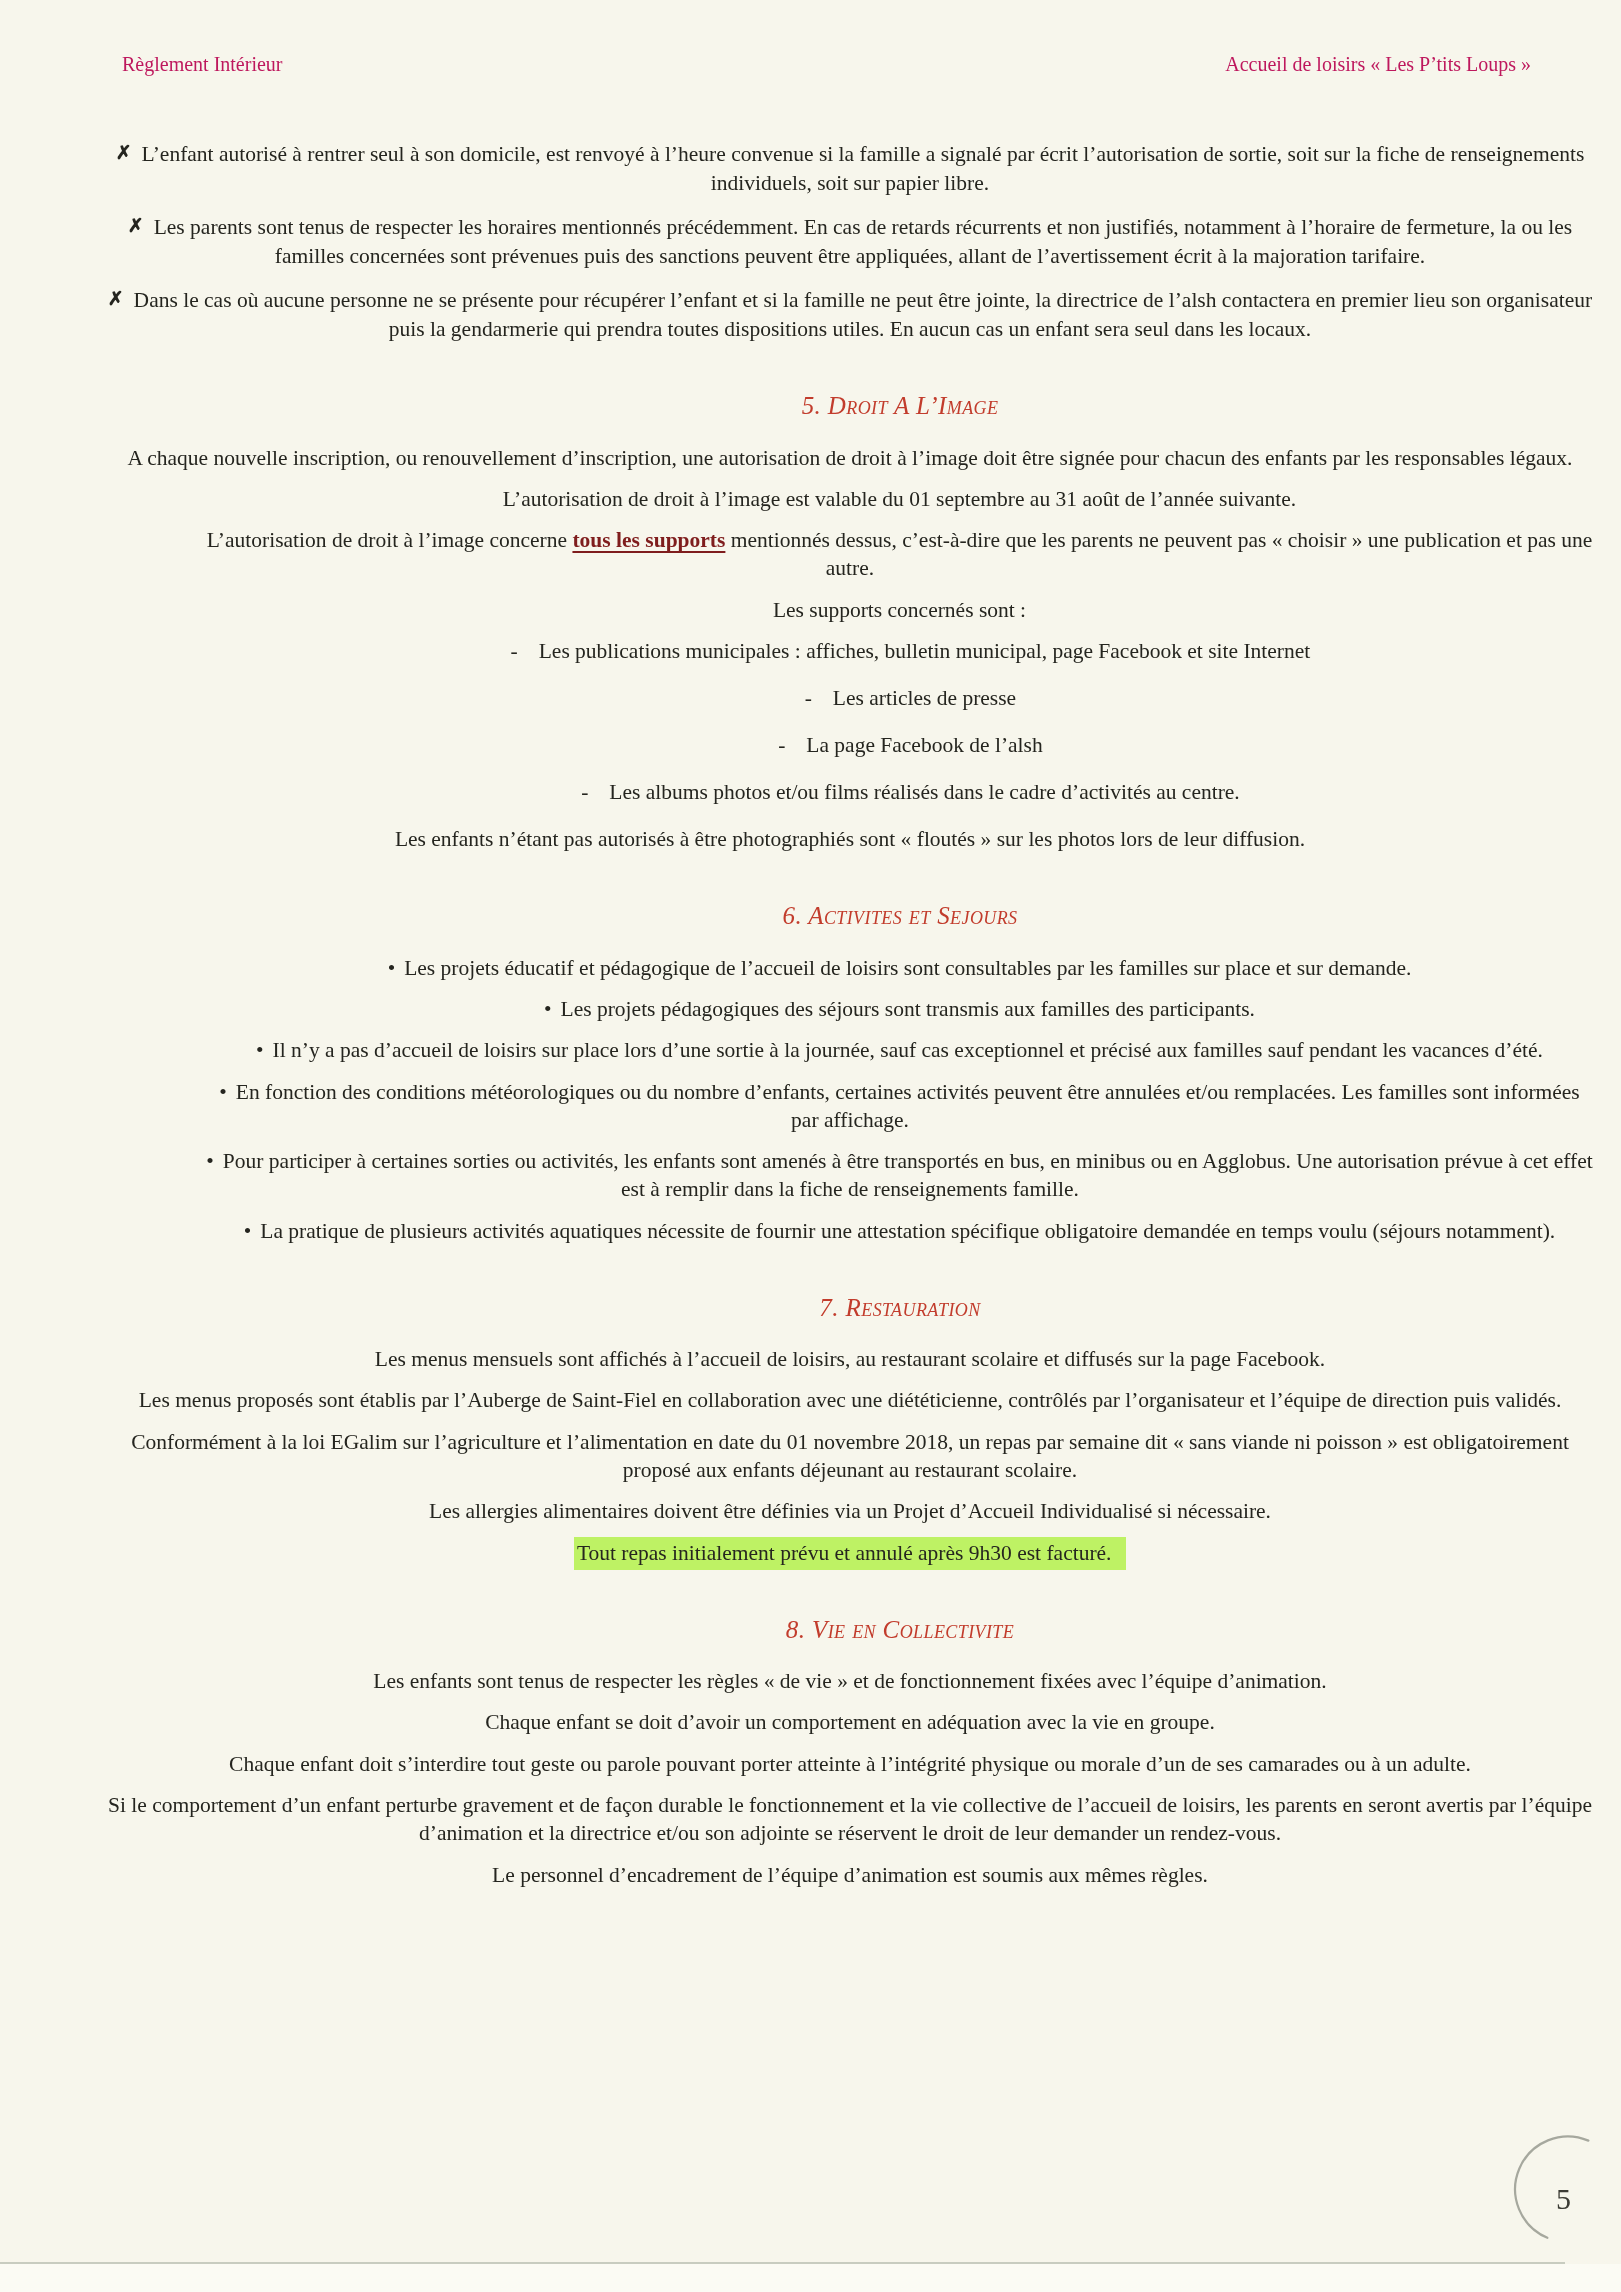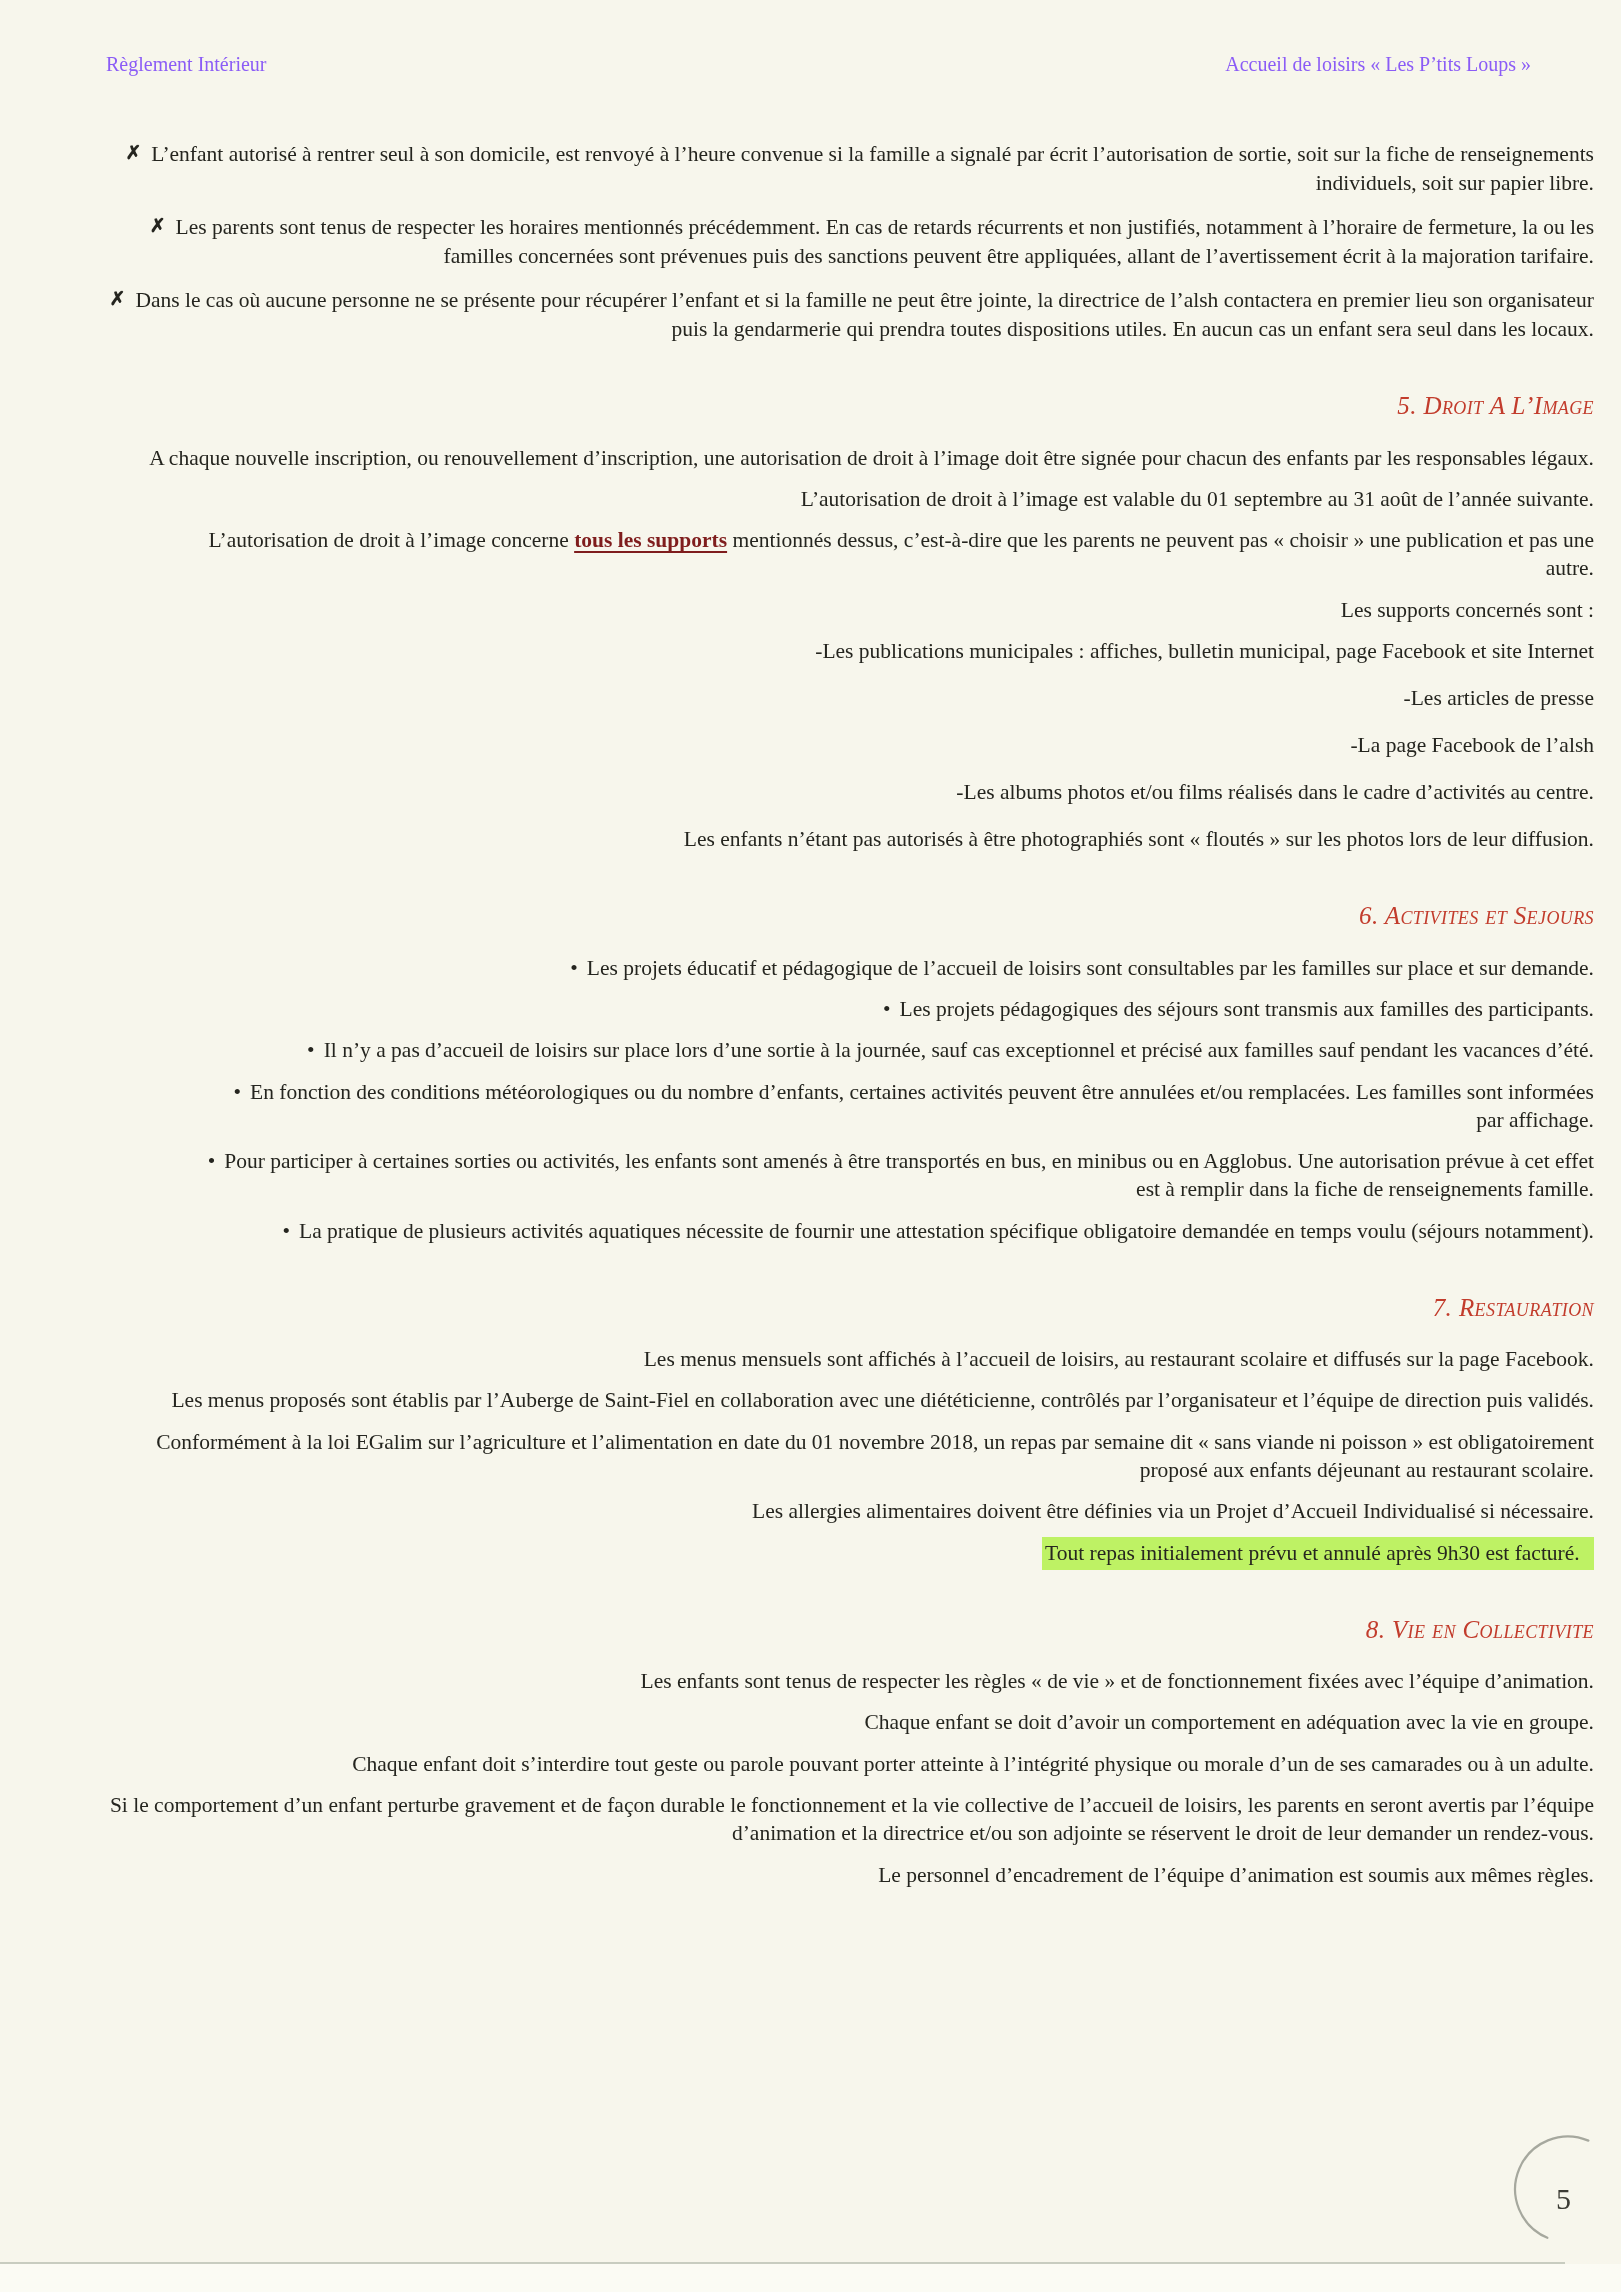--- a/index.html
+++ b/index.html
@@ -15,30 +15,31 @@
     color: #25251f;
   }
 
   
   .doc-header {
     display: flex;
     justify-content: space-between;
     padding: 52px 90px 0 106px;
     font-size: 20px;
     line-height: 25px;
-    color: #8b5cf6;
+    color: #be185d;
+    margin-left: 16px;
   }
 
   
   .content {
     margin: 63px 24px 4px 106px;   
     width: 1488px;
     font-size: 21.5px;
     line-height: 28px;
-    text-align: right;
+    text-align: center;
   }
 
   p.para { margin: 0 0 13.4px 0; }
   p.intro { margin-bottom: 16px; }
   .ind { text-indent: 99px; }
 
   .xmark {
     font-weight: 700;
     font-size: 19px;
     margin-right: 9.9px;

